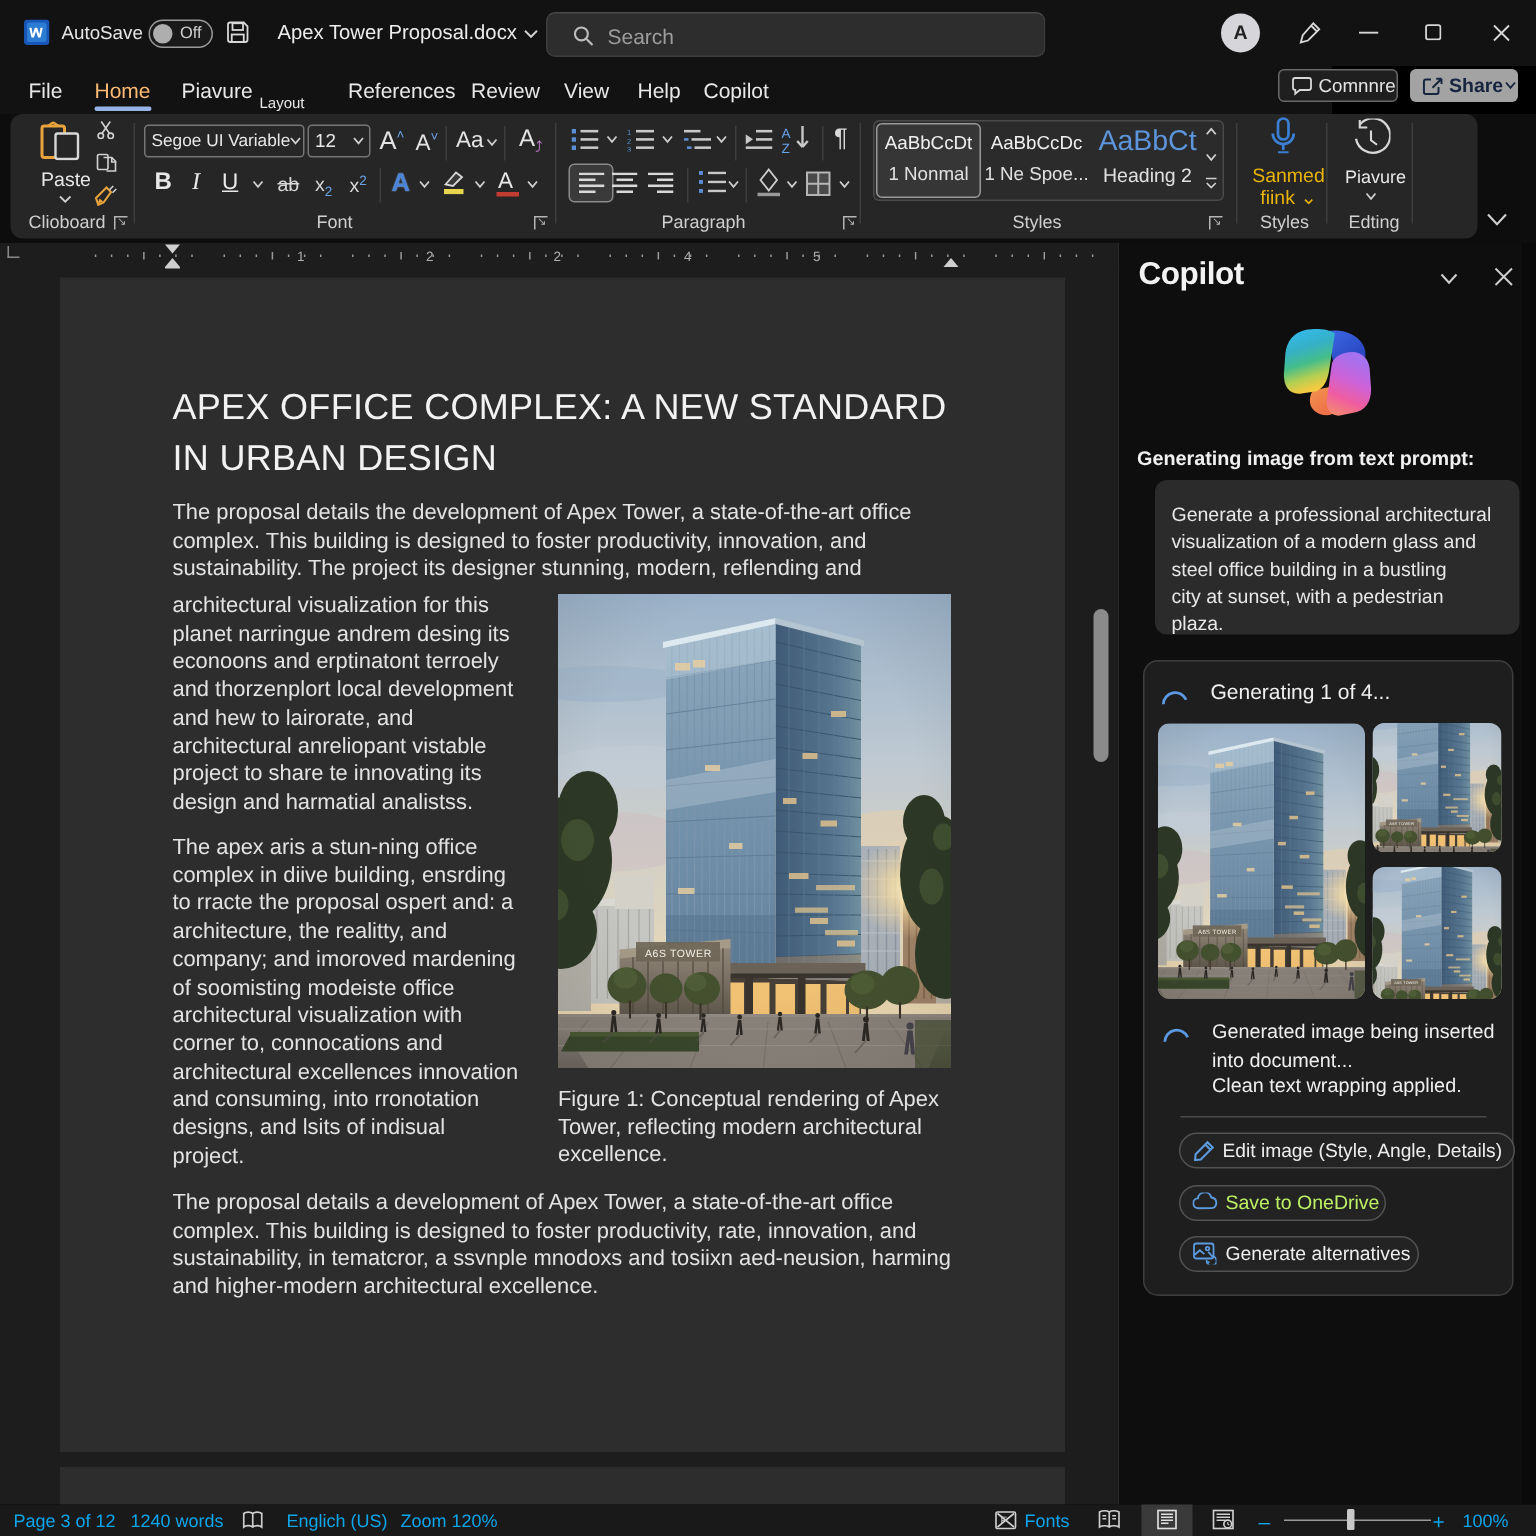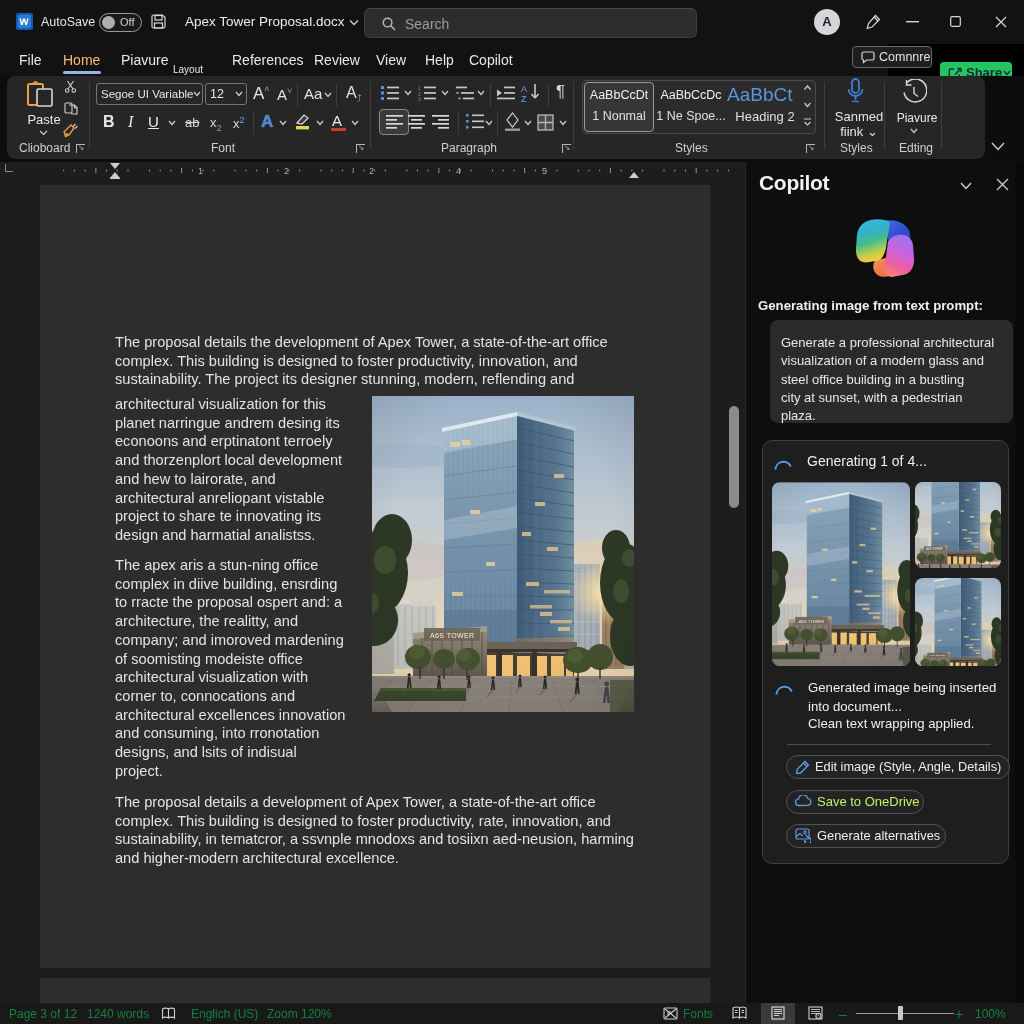--- a/index.html
+++ b/index.html
@@ -24,21 +24,21 @@
   #page2 { left:40px; top:816px; width:670px; height:25px; background:#2d2d2d; }
   #vscroll { left:729px; top:244px; width:10px; height:102px; background:#8b8b8b; border-radius:5px; }
 
   
   #copilot { left:745px; top:162px; width:270px; height:841px; background:#0e0e0e; border-left:1px solid #2a2a2a; }
   #rightstrip { left:1015px; top:162px; width:9px; height:841px; background:#0a0a0a; }
 
   .doctext { font-size:14.6px; line-height:18.7px; color:#e3e3e3; letter-spacing:0px; white-space:nowrap; }
 
   
-  #statusbar { left:0; top:1003px; width:1024px; height:21px; background:#191919; font-size:12px; color:#15803d; }
+  #statusbar { left:0; top:1003px; width:1024px; height:21px; background:#191919; font-size:12px; color:#0ea5e9; }
 </style>
 </head>
 <body>
 <div id="titlebar" class="abs">
   <svg class="abs" style="left:16px;top:13px" width="17" height="17" viewBox="0 0 17 17">
     <rect x="0" y="0" width="17" height="17" rx="2.5" fill="#1856b8"></rect>
     <rect x="2" y="2" width="13" height="13" rx="1.5" fill="#2b7cd3"></rect>
     <path d="M3.5 5.5 L5 12 L6.6 12 L8 7.8 L9.4 12 L11 12 L12.5 5.5 L11 5.5 L10.2 10 L8.8 5.5 L7.2 5.5 L5.8 10 L5 5.5 Z" fill="#fff"></path>
   </svg>
   <span class="abs" style="left:41px;top:15px;font-size:12.5px;color:#e6e6e6">AutoSave</span>
@@ -86,21 +86,21 @@
   <span class="abs" style="left:314px;top:8px;font-size:14px">Review</span>
   <span class="abs" style="left:376px;top:8px;font-size:14px">View</span>
   <span class="abs" style="left:425px;top:8px;font-size:14px">Help</span>
   <span class="abs" style="left:469px;top:8px;font-size:14px">Copilot</span>
   <span class="abs" style="left:852px;top:2px;width:80px;height:22px;border:1px solid #686868;border-radius:4px;background:#1f1f1f">
     <svg class="abs" style="left:8px;top:4px" width="14" height="13" viewBox="0 0 14 13" fill="none" stroke="#d8d8d8" stroke-width="1.2">
         <path d="M1 2.5 a1.5 1.5 0 0 1 1.5 -1.5 h9 a1.5 1.5 0 0 1 1.5 1.5 v5 a1.5 1.5 0 0 1 -1.5 1.5 h-6 l-3 2.5 v-2.5 h-0 a1.5 1.5 0 0 1 -1.5 -1.5 Z"></path>
       </svg>
     <span class="abs" style="left:26px;top:3px;font-size:12.5px;color:#e3e3e3">Comnnre</span>
   </span>
-  <span class="abs" style="left:940px;top:18px;width:72px;height:22px;border-radius:4px;background:#22c55e;color:#17243f">
+  <span class="abs" style="left:940px;top:2px;width:72px;height:22px;border-radius:4px;background:#a3a3a3;color:#17243f">
     <svg class="abs" style="left:8px;top:4px" width="14" height="14" viewBox="0 0 14 14" fill="none" stroke="#17243f" stroke-width="1.3">
         <path d="M7 8.5 L13 2.5 M13 2.5 h-3.5 M13 2.5 v3.5"></path>
         <path d="M11 8 v3.5 a1.2 1.2 0 0 1 -1.2 1.2 h-7.3 a1.2 1.2 0 0 1 -1.2 -1.2 v-7.3 a1.2 1.2 0 0 1 1.2 -1.2 H6"></path>
       </svg>
     <span class="abs" style="left:26px;top:3px;font-size:13px;font-weight:bold">Share</span>
     <svg class="abs" style="left:63px;top:8px" width="8" height="6" viewBox="0 0 8 6" fill="none" stroke="#17243f" stroke-width="1.2">
         <path d="M1 1 L4 4.5 L7 1"></path>
       </svg>
   </span>
 </div>
@@ -303,42 +303,42 @@
   <span class="glabel" style="left:434px">Paragraph</span>
   <span class="launcher" style="left:555px"></span>
   <span class="vsep" style="left:566px"></span>
 
   <span class="abs" style="left:575px;top:4px;width:234px;height:54px;border:1px solid #4a4a4a;border-radius:4px;background:#2b2b2b"></span>
   <span class="abs" style="left:577px;top:6px;width:70px;height:50px;border:1px solid #9a9a9a;border-radius:4px;background:#363636"></span>
   <span class="abs" style="left:577px;top:12px;width:70px;text-align:center;font-size:12.5px;color:#f0f0f0;white-space:nowrap">AaBbCcDt</span>
   <span class="abs" style="left:577px;top:33px;width:70px;text-align:center;font-size:12.5px;color:#e0e0e0;white-space:nowrap">1 Nonmal</span>
   <span class="abs" style="left:649px;top:12px;width:70px;text-align:center;font-size:12.5px;color:#f0f0f0;white-space:nowrap">AaBbCcDc</span>
   <span class="abs" style="left:649px;top:33px;width:70px;text-align:center;font-size:12.5px;color:#e0e0e0;white-space:nowrap">1 Ne Spoe...</span>
-  <span class="abs" style="left:720px;top:8px;width:76px;text-align:left;font-size:19px;color:#5c95dc">AaBbCt</span>
+  <span class="abs" style="left:720px;top:8px;width:76px;text-align:center;font-size:19px;color:#5c95dc">AaBbCt</span>
   <span class="abs" style="left:720px;top:33px;width:76px;text-align:center;font-size:13px;color:#e0e0e0">Heading 2</span>
   <svg class="abs" style="left:796px;top:9px" width="9" height="6" viewBox="0 0 8 6" fill="none" stroke="#cfcfcf" stroke-width="1.2">
       <path d="M7 4.5 L4 1 L1 4.5"></path>
     </svg>
   <svg class="abs" style="left:796px;top:26px" width="9" height="6" viewBox="0 0 8 6" fill="none" stroke="#cfcfcf" stroke-width="1.2">
       <path d="M1 1 L4 4.5 L7 1"></path>
     </svg>
   <svg class="abs" style="left:796px;top:42px" width="9" height="9" viewBox="0 0 9 9" fill="none" stroke="#cfcfcf" stroke-width="1.1">
       <path d="M1 1 h7 M1.5 4 L4.5 7 L7.5 4"></path>
     </svg>
   <span class="glabel" style="left:668px">Styles</span>
   <span class="launcher" style="left:799px"></span>
   <span class="vsep" style="left:817px"></span>
 
   <svg class="abs" style="left:840px;top:2px" width="17" height="28" viewBox="0 0 17 28" fill="none" stroke="#3b7fd4" stroke-width="1.8">
     <rect x="5" y="1" width="7" height="14" rx="3.5"></rect>
     <path d="M1.5 11 a7 7 0 0 0 14 0"></path>
       <path d="M8.5 18 v4"></path>
       <path d="M5 23.5 h7" stroke-width="1.4"></path>
   </svg>
-  <span class="abs" style="left:820px;top:33px;width:64px;text-align:center;font-size:13px;color:#e5e5e5">Sanmed<br>fiink ⌄</span>
+  <span class="abs" style="left:820px;top:33px;width:64px;text-align:center;font-size:13px;color:#eab308">Sanmed<br>fiink ⌄</span>
   <span class="glabel" style="left:833px">Styles</span>
   <span class="vsep" style="left:877px"></span>
 
   <svg class="abs" style="left:894px;top:3px" width="26" height="27" viewBox="0 0 26 27" fill="none" stroke="#d8d8d8" stroke-width="1.5">
     <path d="M5.5 4 A11.5 11.5 0 1 1 3 13.5"></path>
     <path d="M5.5 1 v5 h5" stroke-width="1.4"></path>
     <path d="M13 8 v6.5 l4 3" stroke-width="1.4"></path>
   </svg>
   <span class="abs" style="left:878px;top:35px;width:64px;text-align:center;font-size:12px;color:#e8e8e8">Piavure</span>
   <svg class="abs" style="left:903px;top:52px" width="8" height="6" viewBox="0 0 8 6" fill="none" stroke="#cfcfcf" stroke-width="1.2">
@@ -418,28 +418,30 @@
           <polygon points="69,16 79,16 74,10" fill="#cfcfcf" stroke="none"></polygon>
           <rect x="69" y="16" width="10" height="5" fill="#cfcfcf" stroke="none"></rect>
           <polygon points="588,16 598,16 593,10" fill="#cfcfcf" stroke="none"></polygon>
         </g>
     </g>
   </svg>
 </div>
 <div id="docarea" class="abs">
   <div id="page" class="abs">
 
+    <div class="abs" style="left:75px;top:70px;font-size:24px;line-height:33.5px;color:#f2f2f2;letter-spacing:0.2px;white-space:nowrap">APEX OFFICE COMPLEX: A NEW STANDARD<br>IN URBAN DESIGN</div>
     <div class="doctext abs" style="left:75px;top:210px;width:250px">architectural visualization for this<br>planet narringue andrem desing its<br>econoons and erptinatont terroely<br>and thorzenplort local development<br>and hew to lairorate, and<br>architectural anreliopant vistable<br>project to share te innovating its<br>design and harmatial analistss.</div>
     <div class="doctext abs" style="left:75px;top:148px;width:520px">The proposal details the development of Apex Tower, a state-of-the-art office<br>complex. This building is designed to foster productivity, innovation, and<br>sustainability. The project its designer stunning, modern, reflending and</div>
     <div class="doctext abs" style="left:75px;top:371px;width:250px">The apex aris a stun-ning office<br>complex in diive building, ensrding<br>to rracte the proposal ospert and: a<br>architecture, the realitty, and<br>company; and imoroved mardening<br>of soomisting modeiste office<br>architectural visualization with<br>corner to, connocations and<br>architectural excellences innovation<br>and consuming, into rronotation<br>designs, and lsits of indisual<br>project.</div>
     <div class="abs" style="left:332px;top:211px;width:262px;height:316px;overflow:hidden">
       <svg width="262" height="316" viewBox="0 0 262 316">
           <use href="#cityscene"></use>
         </svg>
     </div>
+    <div class="doctext abs" style="left:332px;top:539px;width:270px">Figure 1: Conceptual rendering of Apex<br>Tower, reflecting modern architectural<br>excellence.</div>
     <div class="doctext abs" style="left:75px;top:608px;width:560px">The proposal details a development of Apex Tower, a state-of-the-art office<br>complex. This building is designed to foster productivity, rate, innovation, and<br>sustainability, in tematcror, a ssvnple mnodoxs and tosiixn aed-neusion, harming<br>and higher-modern architectural excellence.</div>
   </div>
   <div id="page2" class="abs"></div>
   <div id="vscroll" class="abs"></div>
 </div>
 <svg width="0" height="0" style="position:absolute">
   <defs>
     <linearGradient id="sky" x1="0" y1="0" x2="0" y2="1">
       <stop offset="0" stop-color="#9bb2c9"></stop>
         <stop offset="0.35" stop-color="#bec9d2"></stop>

